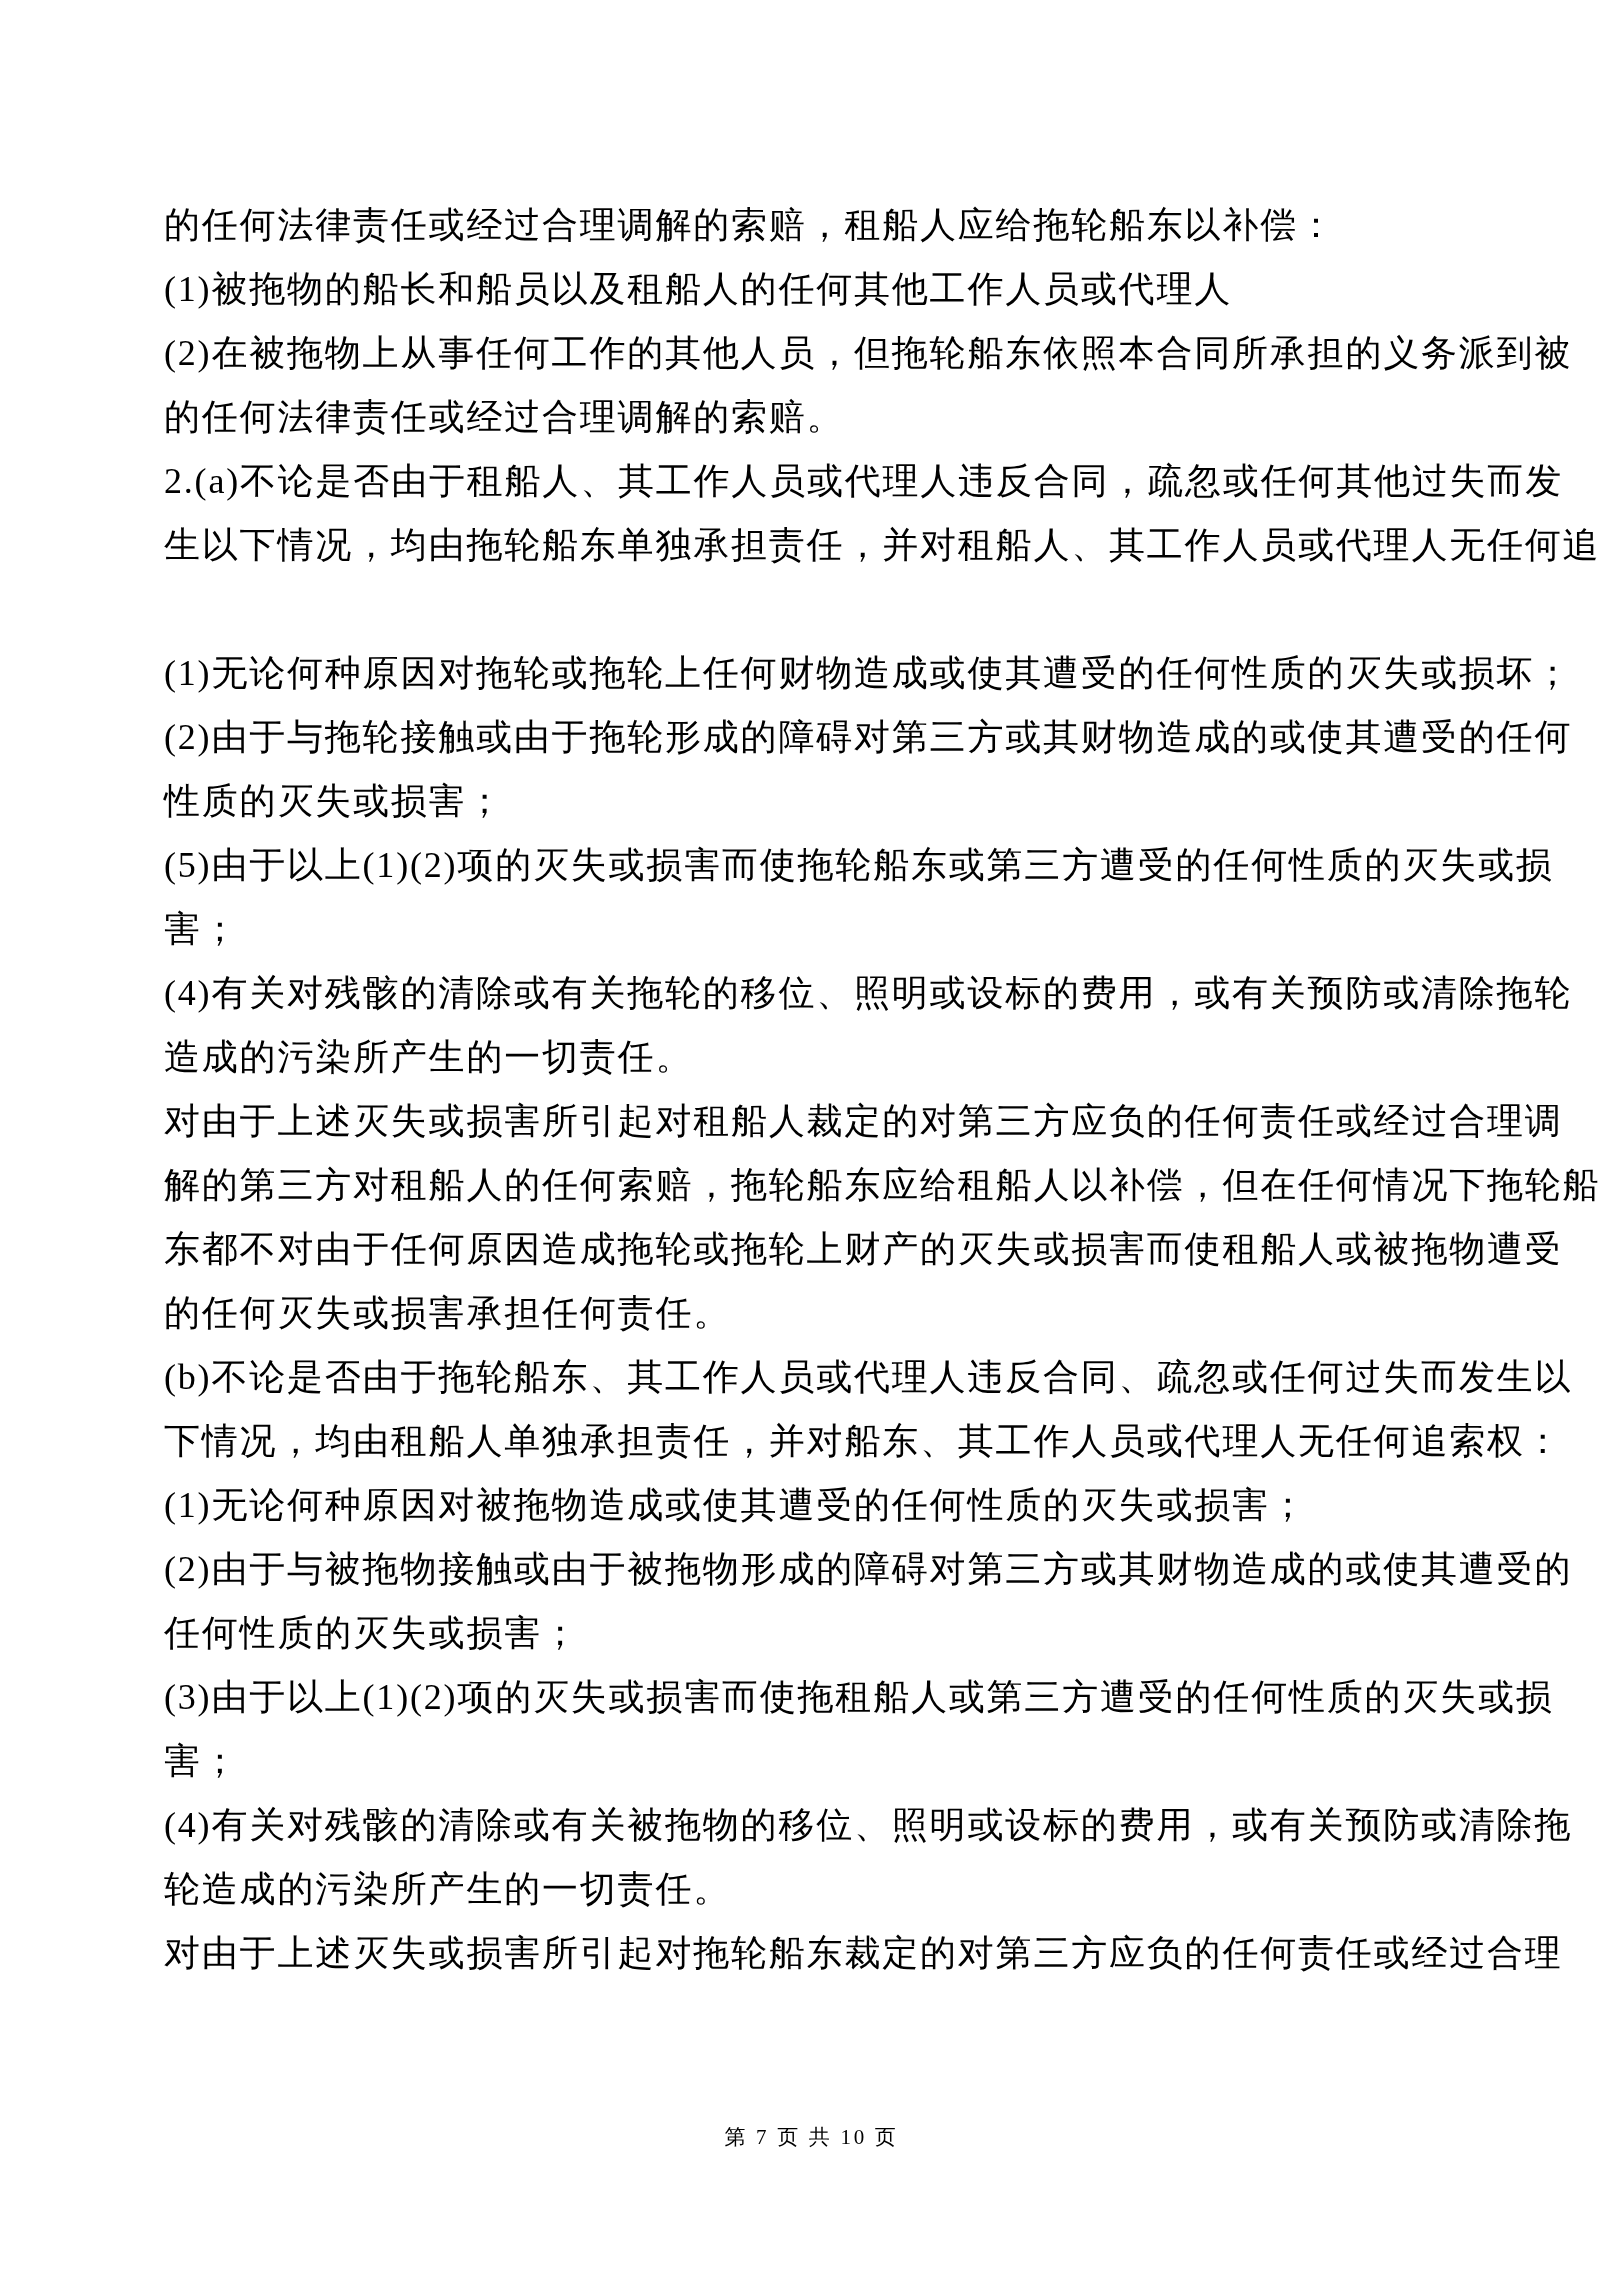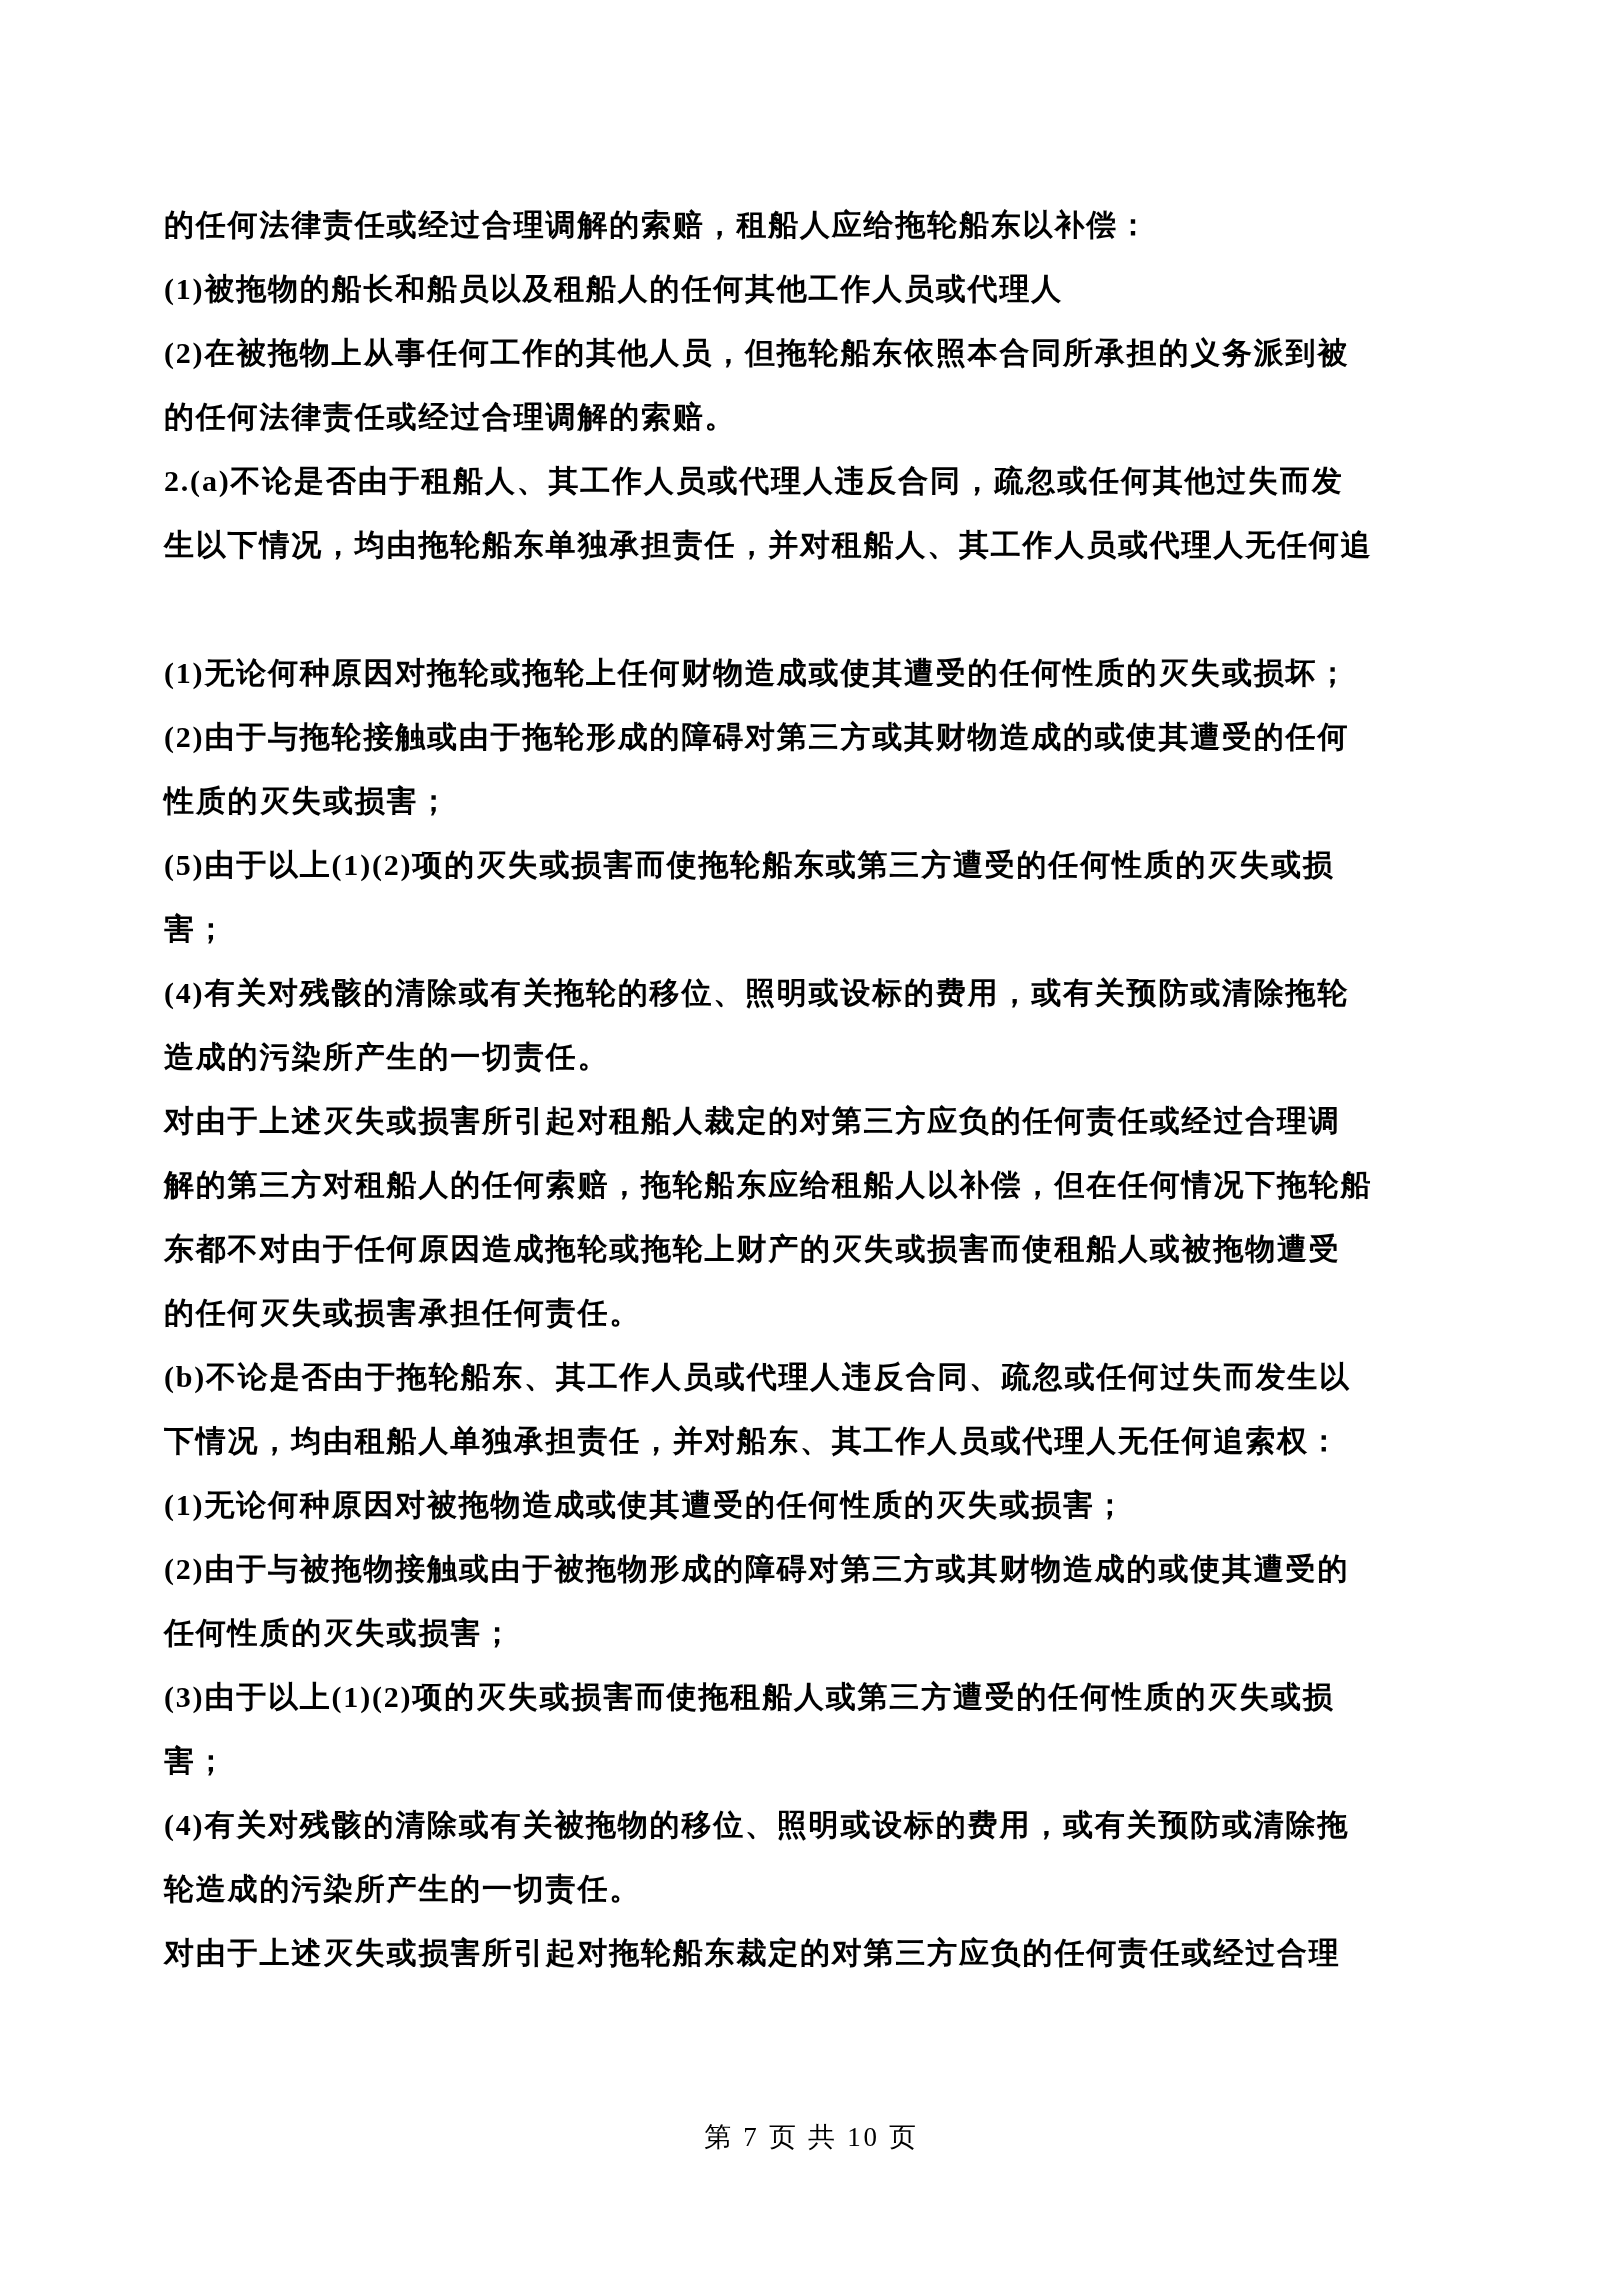--- a/index.html
+++ b/index.html
@@ -18,36 +18,35 @@
   }
   .doc-body {
     position: absolute;
     left: 164px;
     top: 193px;
     width: 1300px;
   }
   .doc-body .line {
     height: 64px;
     line-height: 64px;
-    font-size: 30px;
+    font-size: 36px;
     letter-spacing: 1.8px;
     white-space: nowrap;
     text-align: left;
-    font-weight: bold;
   }
   .doc-body .line.empty {
     
   }
   .page-footer {
     position: absolute;
     left: 0;
     top: 2117px;
     width: 100%;
     text-align: center;
-    font-size: 27px;
+    font-size: 21px;
     line-height: 40px;
     letter-spacing: 2.7px;
   }
 </style>
 </head>
 <body>
 
 <div class="page">
   <div class="doc-body">
       <div class="line">的任何法律责任或经过合理调解的索赔，租船人应给拖轮船东以补偿：</div>

